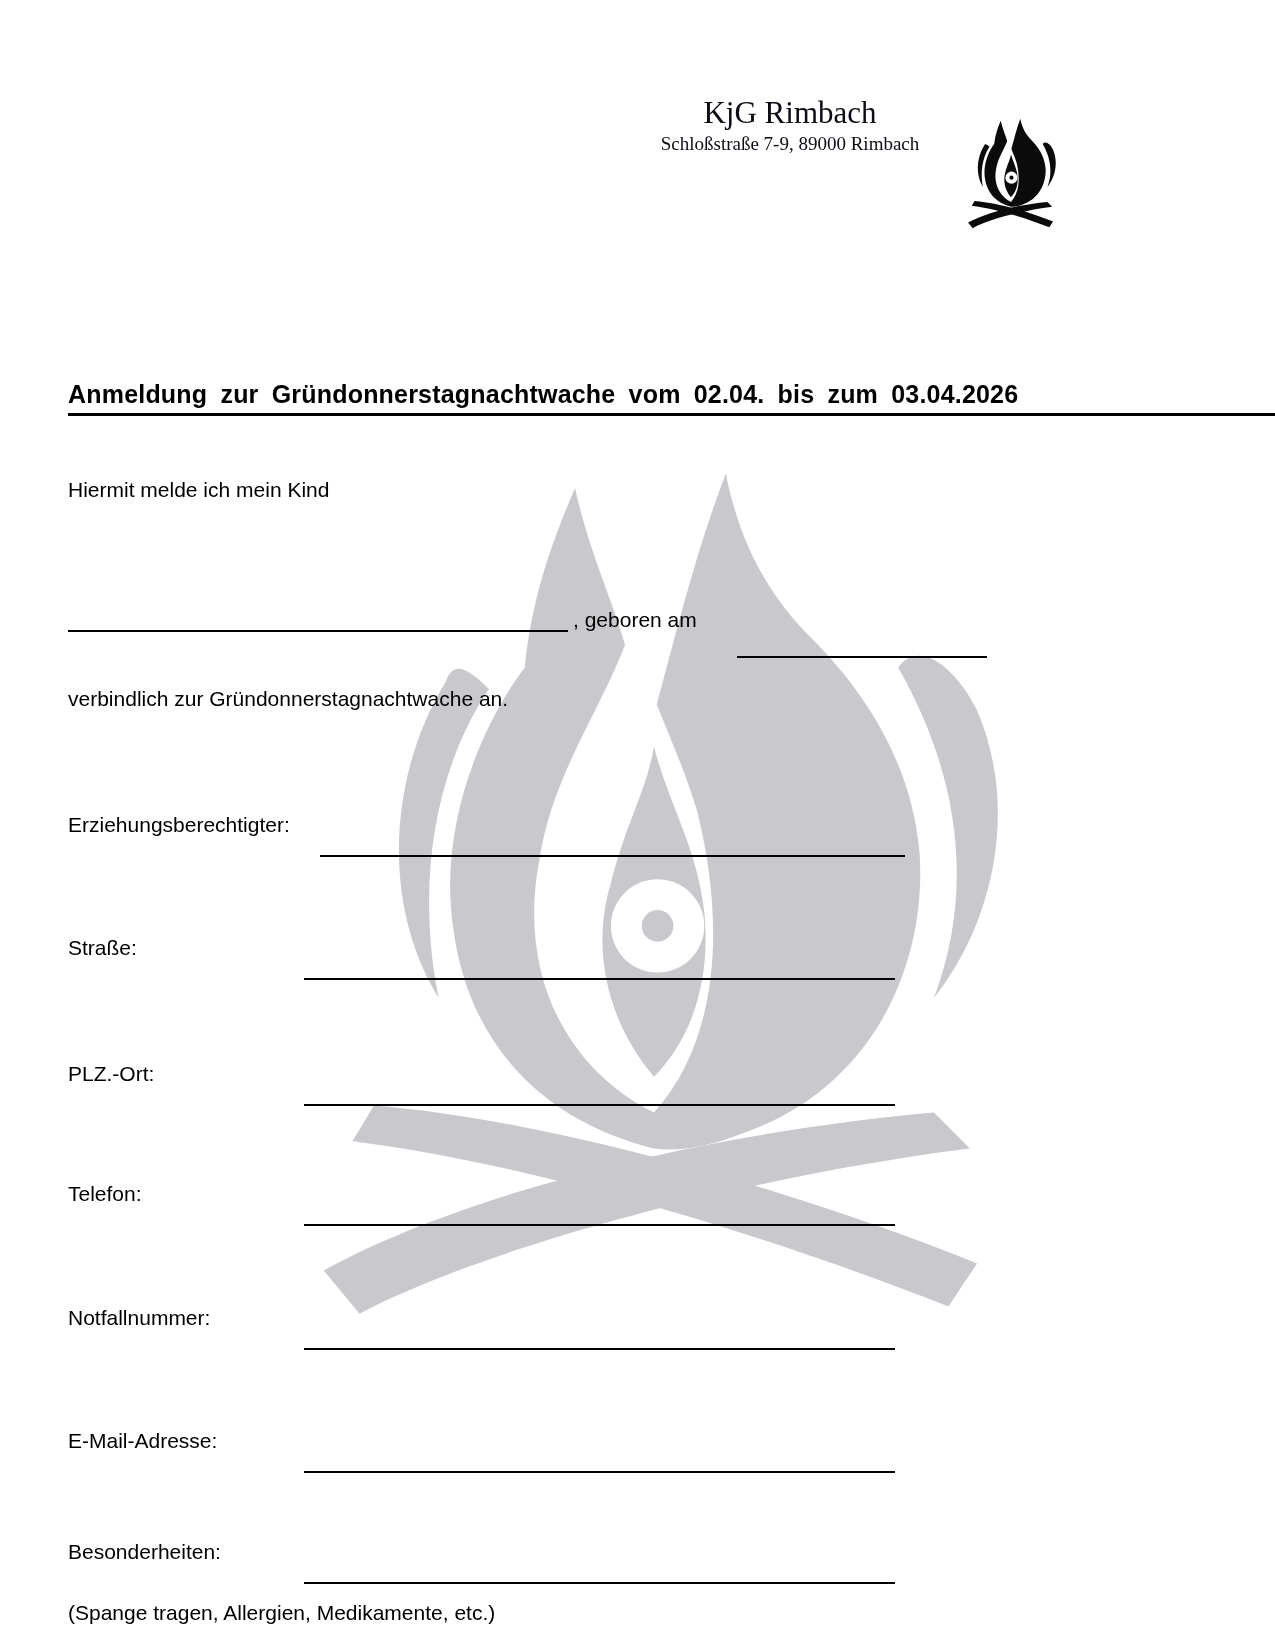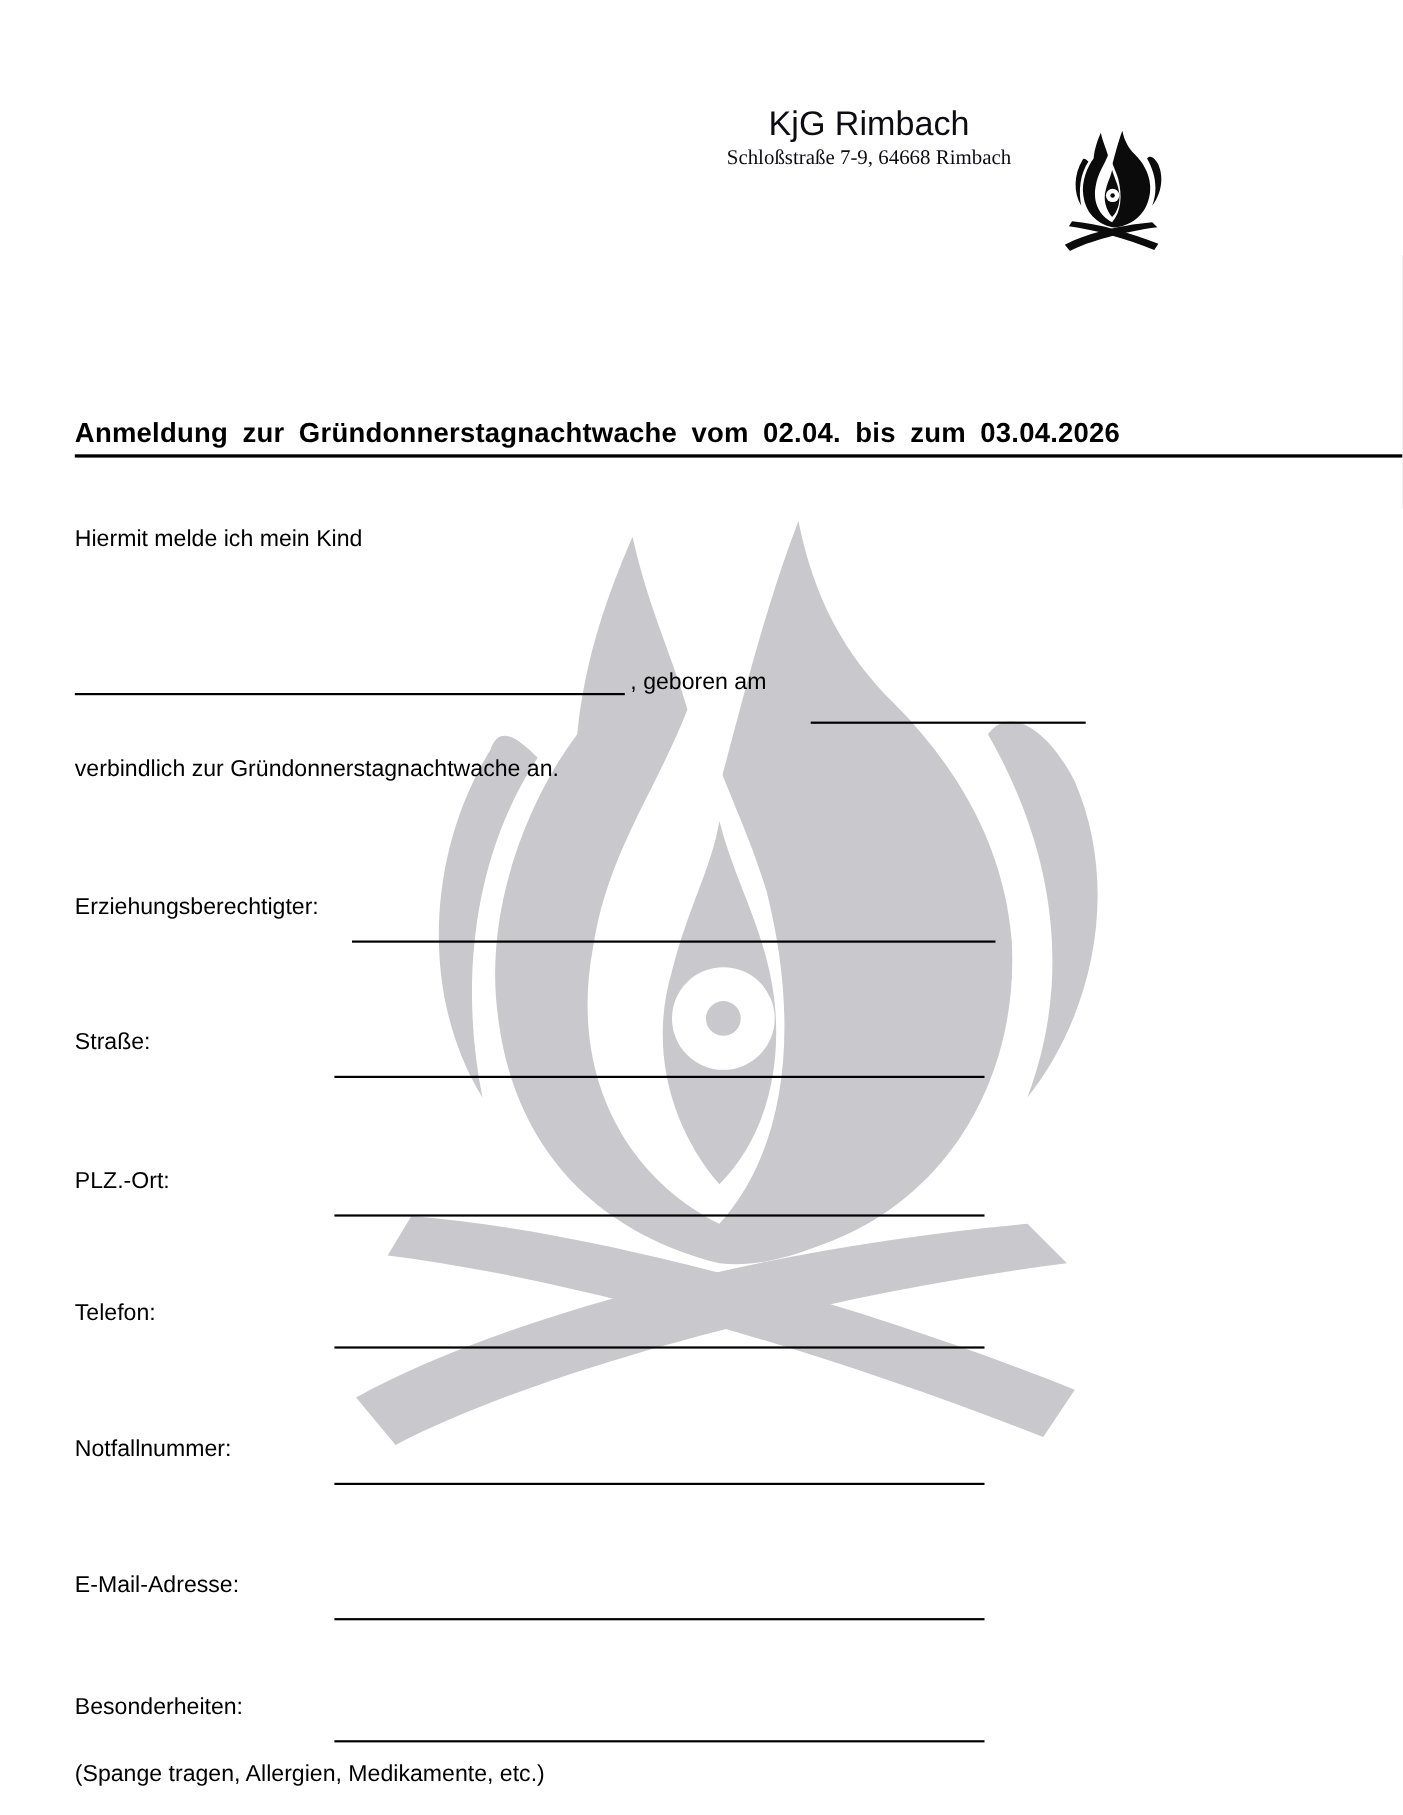--- a/index.html
+++ b/index.html
@@ -9,21 +9,21 @@
     background:#ffffff;
     margin:0 auto;
     overflow:hidden;
     font-family:"Liberation Sans","DejaVu Sans",sans-serif;
     color:#000;
   }
   .abs{position:absolute;}
 
   
   .org-block{left:640px;top:96px;width:300px;text-align:center;}
-  .org-name{font-family:Liberation Sans, sans-serif;font-size:31px;color:#0c0c14;line-height:34px;}
+  .org-name{font-family:Liberation Serif, serif;font-size:31px;color:#0c0c14;line-height:34px;}
   .org-address{font-family:"Liberation Serif","DejaVu Serif",serif;font-size:19px;color:#0c0c14;line-height:24px;margin-top:2px;}
   .logo-header{left:960px;top:56px;width:102px;height:114px;color:#0b0b0b;}
   .watermark{left:293px;top:452px;width:722px;height:876px;color:#c9c9cd;z-index:0;}
   .z{position:relative;z-index:1;}
 
   
   .form-title{
     left:68px;top:206px;
     font-size:25px;font-weight:bold;
     letter-spacing:.2px;word-spacing:6px;
@@ -58,21 +58,21 @@
 <div class="page">
 
   <div class="abs watermark">
     <svg class="icon" viewBox="0 0 100 122" aria-hidden="true">
         <use href="#kjg-logo"></use>
       </svg>
   </div>
 
   <div class="abs org-block z">
     <div class="org-name">KjG Rimbach</div>
-    <div class="org-address">Schloßstraße 7-9, 64668 Rimbach</div>
+    <div class="org-address">Schloßstraße 7-9, 89000 Rimbach</div>
   </div>
   <div class="abs logo-header z">
     <svg class="icon" viewBox="0 0 100 122" aria-hidden="true">
         <use href="#kjg-logo"></use>
       </svg>
   </div>
 
   <div class="abs form-title z">Anmeldung zur Gründonnerstagnachtwache vom 02.04. bis zum 03.04.2026</div>
 
   <div class="abs body-text z" style="left:68px;top:268px;">Hiermit melde ich mein Kind</div>

